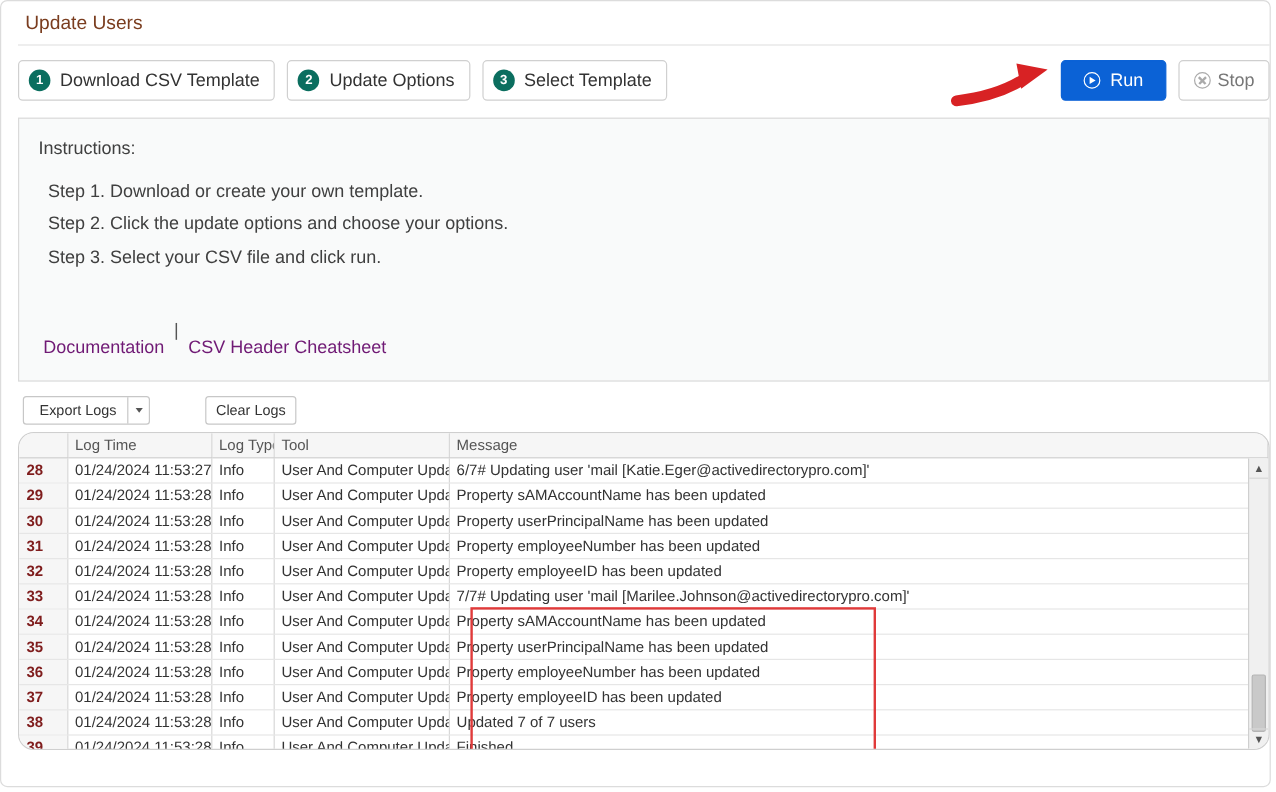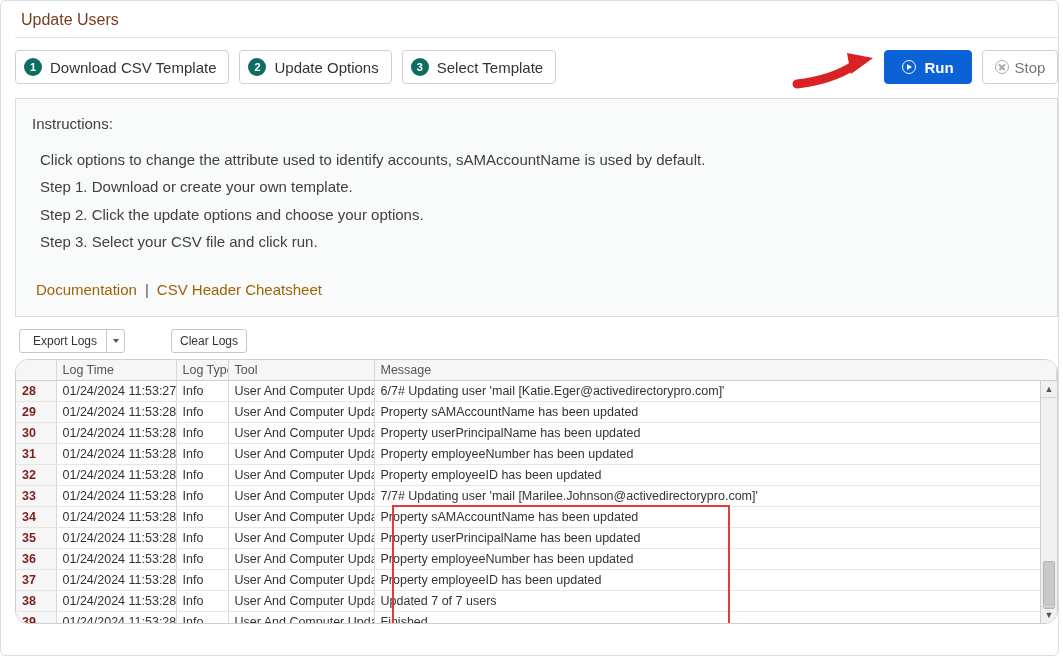--- a/index.html
+++ b/index.html
@@ -70,21 +70,20 @@
     display: inline-flex; align-items: center; justify-content: center;
     gap: 8px;
     background: #0b62d6;
     color: #fff;
     border: 1px solid #0b62d6;
     border-radius: 4px;
     height: 34px;
     width: 88px;
     font-size: 15px;
     cursor: pointer;
-    font-weight: bold;
   }
   .run-icon {
     width: 14px; height: 14px; border: 1.5px solid #fff; border-radius: 50%;
     display: inline-flex; align-items: center; justify-content: center;
   }
   .run-icon::after {
     content: ""; display: block;
     width: 0; height: 0;
     border-left: 5px solid #fff;
     border-top: 3.5px solid transparent;
@@ -134,21 +133,21 @@
   .instructions-title {
     margin: 0 0 10px 0;
     font-size: 15px;
   }
   .instructions-body p { margin: 0 0 2px 8px; font-size: 15px; }
   .links-row {
     display: flex; align-items: center; gap: 8px;
     margin-top: 22px; margin-left: 4px;
     font-size: 15px;
   }
-  .link { color: #a16207; text-decoration: none; cursor: pointer; }
+  .link { color: #701a75; text-decoration: none; cursor: pointer; margin-top: 28px; }
   .link-sep { color: #555; }
 
   .log-controls {
     display: flex; gap: 10px; margin: 0 0 6px 4px;
   }
   .btn-thin {
     background: #fff; border: 1px solid #c7c7c7; border-radius: 3px;
     height: 24px; font-size: 12px; color: #333;
     display: inline-flex; align-items: center; justify-content: center;
     cursor: pointer;
@@ -276,21 +275,20 @@
     <svg class="arrow" width="90" height="40">
       <defs></defs>
       <path d="M 6 34 Q 40 30 62 16" stroke="#d82224" stroke-width="9" fill="none" stroke-linecap="round"></path>
       <polygon points="82,8 56,3 60,24" fill="#d82224"></polygon>
     </svg>
   </div>
 
   <div class="instructions-box">
     <div class="instructions-title">Instructions:</div>
     <div class="instructions-body">
-      <p>Click options to change the attribute used to identify accounts, sAMAccountName is used by default.</p>
       <p>Step 1. Download or create your own template.</p>
       <p>Step 2. Click the update options and choose your options.</p>
       <p>Step 3. Select your CSV file and click run.</p>
     </div>
     <div class="links-row">
       <a class="link">Documentation</a>
       <span class="link-sep">|</span>
       <a class="link">CSV Header Cheatsheet</a>
     </div>
   </div>

